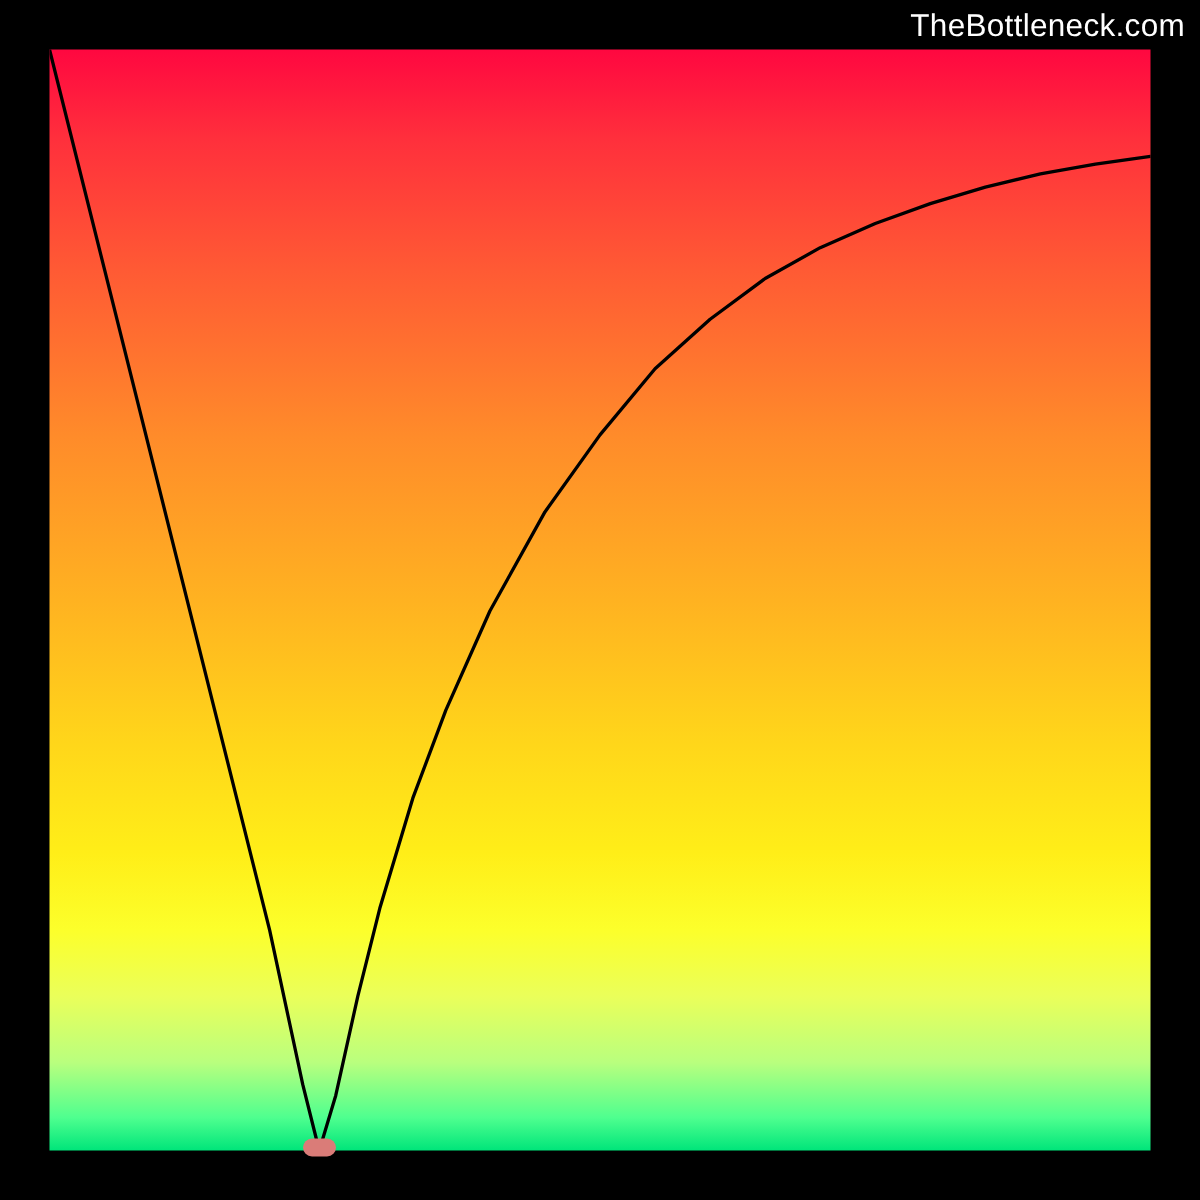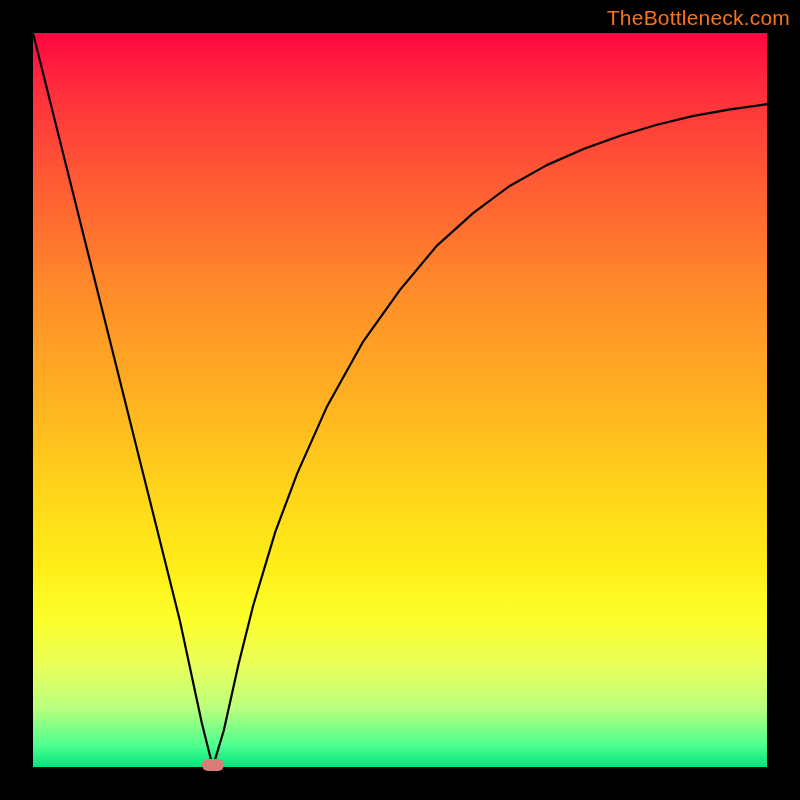--- a/index.html
+++ b/index.html
@@ -44,21 +44,21 @@
     position: absolute;
     left: 0;
     top: 0;
     width: 734px;
     height: 734px;
   }
   .watermark {
     position: absolute;
     top: 6px;
     right: 10px;
-    color: #f97316;
+    color: #ffffff;
     font-size: 21px;
     letter-spacing: 0.2px;
     font-weight: 400;
     user-select: none;
   }
   .marker {
     position: absolute;
     width: 22px;
     height: 12px;
     border-radius: 6px;

